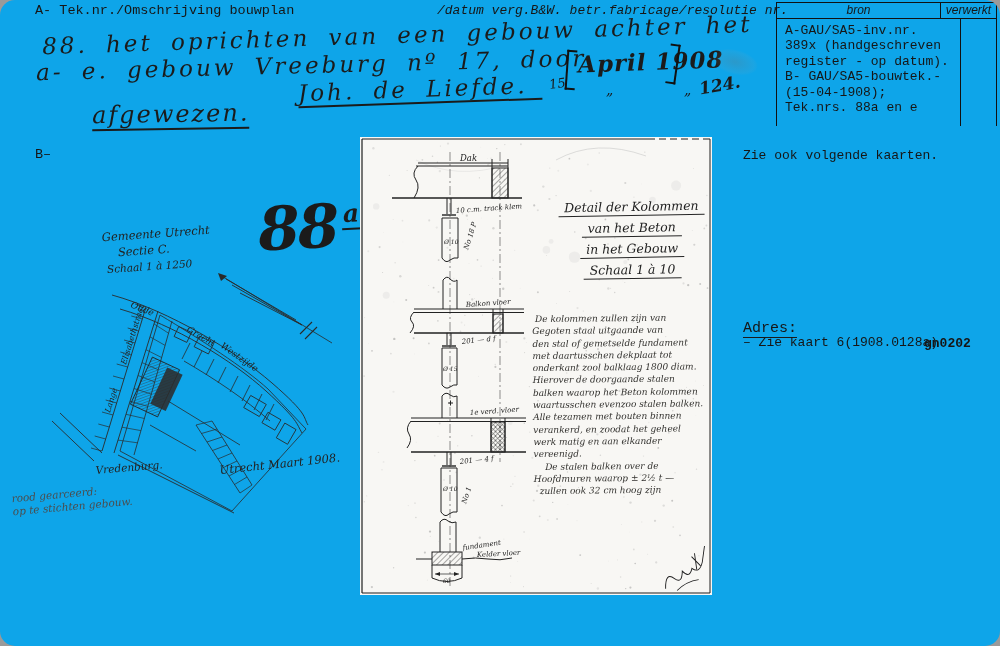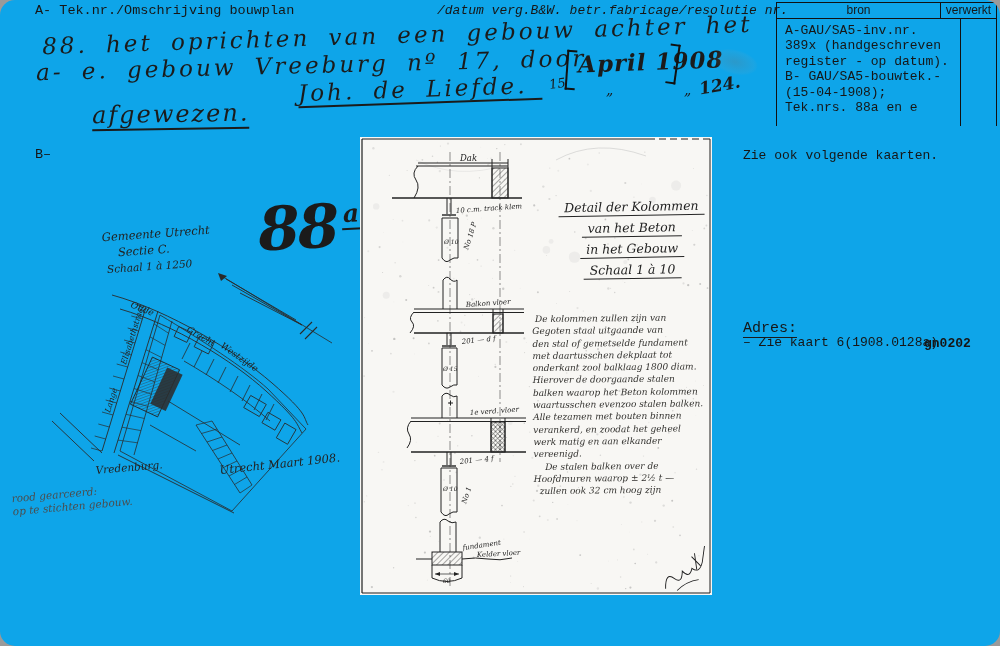--- a/index.html
+++ b/index.html
@@ -6,21 +6,21 @@
   #card{position:relative;width:1000px;height:646px;background:#0ea5e9;overflow:hidden;
         font-family:"Liberation Mono",monospace;color:#161616;border-radius:15px;}
   .abs{position:absolute;white-space:nowrap;}
   .mono{font-family:"Liberation Mono",monospace;color:#161616;}
   .hw{font-family:"DejaVu Serif",serif;font-style:italic;color:#1b1b1b;white-space:nowrap;}
   .hw-line{font-size:23px;letter-spacing:3px;word-spacing:8px;}
   .u2{border-bottom:2px solid #1b1b1b;}
   
   #srcTable{left:776px;top:2px;width:221px;height:124px;border-top:1.6px solid #111;}
   .st-row{display:flex;}
-  .st-head{height:15px;border-bottom:1.6px solid #111;}
+  .st-head{height:15px;border-bottom:1.6px solid #111;font-style:italic;}
   .st-c1{width:163px;border-left:1.6px solid #111;border-right:1.6px solid #111;}
   .st-c2{flex:1;border-right:1.6px solid #111;}
   .st-head .st-c1,.st-head .st-c2{text-align:center;font-family:"Liberation Sans",sans-serif;font-size:12px;line-height:14px;}
   .st-body{height:107px;}
   .st-body .st-c1{padding:4px 12px 0 8px;font-size:13px;line-height:15.4px;}
   
   #dtitle{left:552px;top:199px;width:160px;text-align:center;transform:rotate(-1deg);}
   #dtitle .dtl{display:table;margin:0 auto 4px;border-bottom:1.3px solid #252525;padding:0 6px 1px;
                font-family:"DejaVu Serif",serif;font-style:italic;font-size:12.5px;color:#222;white-space:nowrap;}
   

